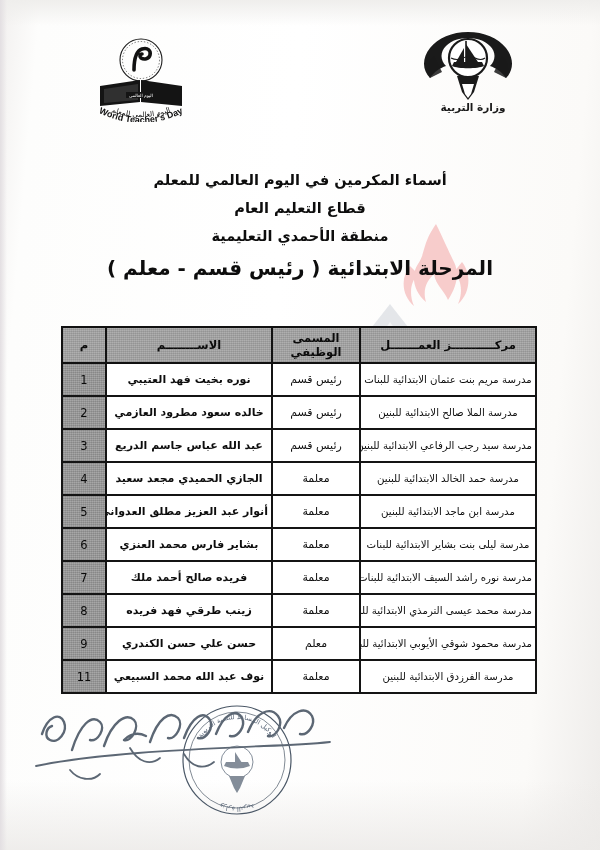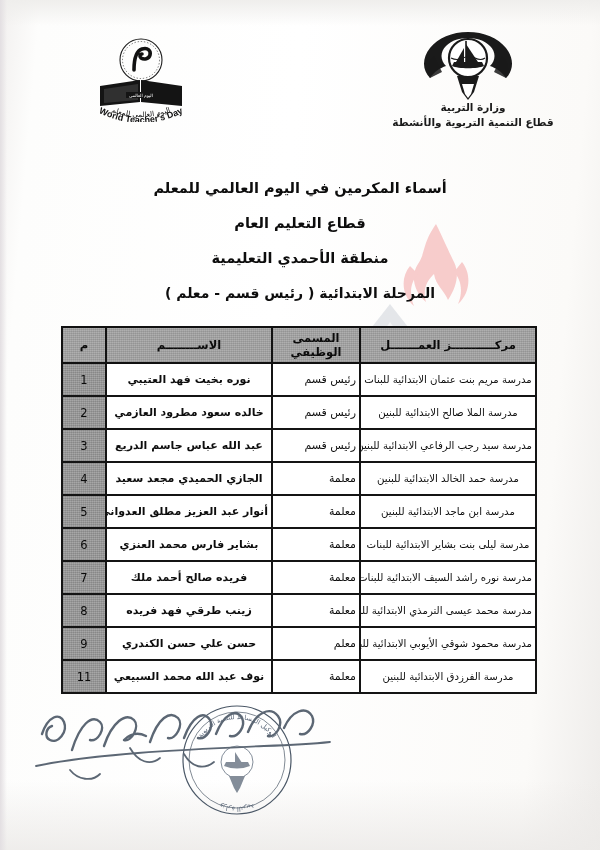--- a/index.html
+++ b/index.html
@@ -55,26 +55,26 @@
   }
   .ministry div{white-space:nowrap;}
 
   
   .titles{
     position:absolute;left:60px;top:163px;width:480px;z-index:3;
     text-align:center;
   }
   .titles .t{
     font-size:14.5px;font-weight:bold;color:#0d0d0d;
-    margin:16px 0 9px 0;line-height:1.3;
+    margin:8px 0 9px 0;line-height:1.3;
     letter-spacing:.1px;
   }
   .titles .t.t1{font-size:14.5px;}
   .titles .t.t2{font-size:14.5px;}
-  .titles .t.t5{font-size:14px;}
+  .titles .t.t5{font-size:20px;}
 
   
   .tbl-wrap{position:absolute;left:63px;top:326px;width:474px;z-index:3;}
   table{
     border-collapse:collapse;width:474px;
     table-layout:fixed;
     background:transparent;
   }
   col.c-num{width:44px;}
   col.c-name{width:166px;}
@@ -106,21 +106,21 @@
   tbody td.num{
     background:#9d9d9d;
     background-image:
       repeating-linear-gradient(0deg,rgba(0,0,0,.08) 0 1px,rgba(255,255,255,.06) 1px 2px),
       repeating-linear-gradient(90deg,rgba(0,0,0,.06) 0 1px,rgba(255,255,255,.05) 1px 2px);
     font-size:11.5px;
     font-family:"DejaVu Sans","Liberation Sans",sans-serif;
     color:#0a0a0a;
   }
   tbody td.name{font-weight:bold;font-size:11px;}
-  tbody td.job{font-size:11px;text-align:right;}
+  tbody td.job{font-size:11px;}
   tbody td.school{font-size:10.2px;margin-top:6px;}
 
   
   .sig{position:absolute;left:34px;top:688px;width:310px;height:120px;z-index:4;}
   .stamp{position:absolute;left:178px;top:700px;width:118px;height:120px;z-index:3;}
 </style>
 </head>
 <body>
 
 <div class="paper"></div>
@@ -202,21 +202,20 @@
       <rect x="57.2" y="13" width="1.6" height="22" fill="#1a1a1a"></rect>
       <path d="M43 30 q6 3 12 0 q6 -3 12 0 q6 3 10 0" fill="none" stroke="#1a1a1a" stroke-width="1.2"></path>
 
       <path d="M49 48 L71 48 L66 64 L60 72 L54 64 Z"></path>
       <path d="M54 56 L66 56 L63 66 L60 70 L57 66 Z" fill="#fff"></path>
     </g>
   </svg>
 
   <div class="ministry">
     <div>وزارة التربية</div>
-    <div>قطاع التنمية التربوية والأنشطة</div>
   </div>
 </div>
 
 <div class="titles">
   <p class="t t1">أسماء المكرمين في اليوم العالمي للمعلم</p>
   <p class="t t3">قطاع التعليم العام</p>
   <p class="t t4">منطقة الأحمدي التعليمية</p>
   <p class="t t5">المرحلة الابتدائية ( رئيس قسم - معلم )</p>
 </div>
 

